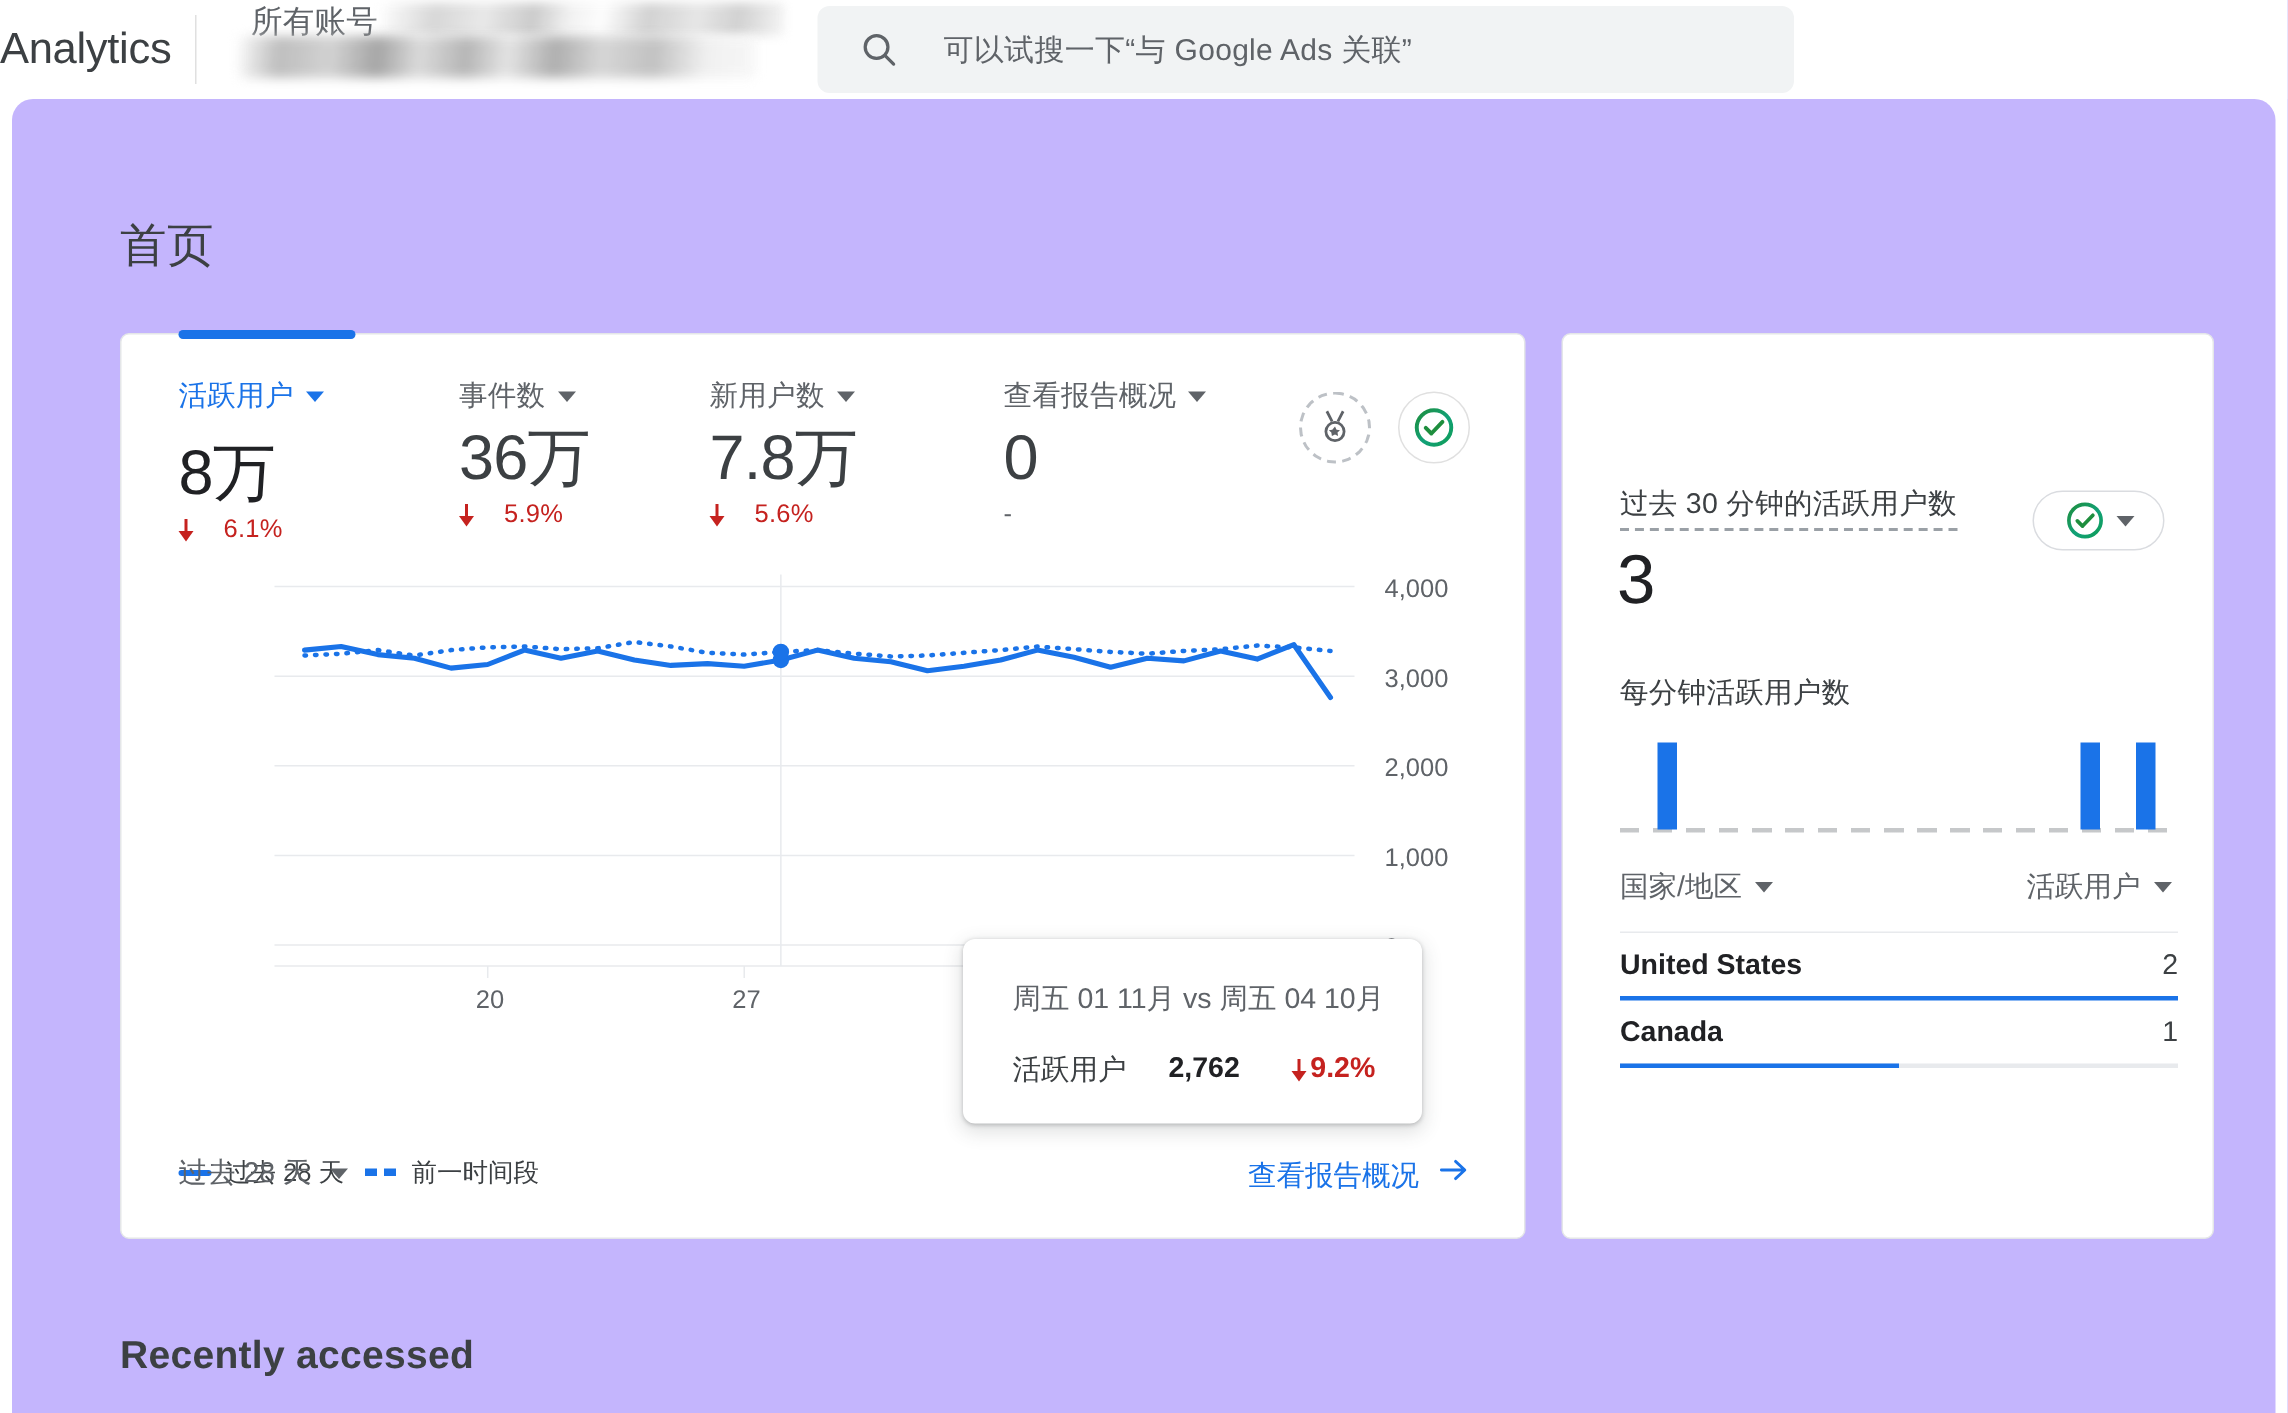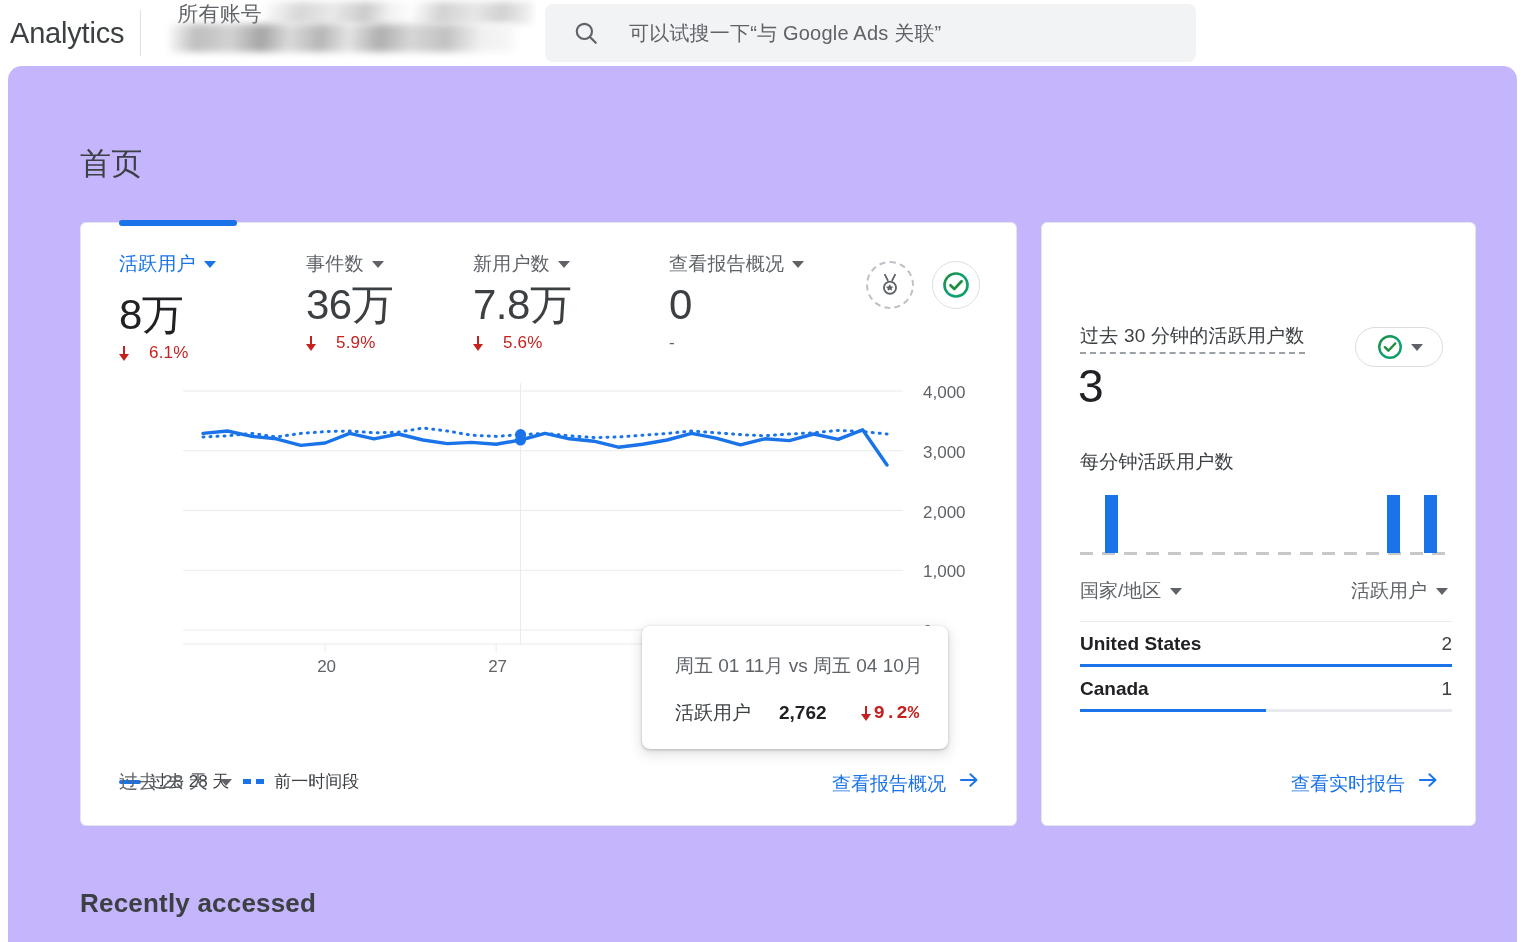--- a/index.html
+++ b/index.html
@@ -12,21 +12,21 @@
     position: relative;
   }
 
   
   .topbar {
     position: absolute; top: 0; left: 0; width: 1525px; height: 66px;
     background: #ffffff; display: flex; align-items: center;
   }
   .brand {
     font-size: 29px; color: #3c4043; font-weight: 400;
-    padding-left: 10px; letter-spacing: -0.2px;
+    letter-spacing: -0.2px;
     font-family: "Liberation Sans", sans-serif;
   }
   .topdivider {
     width: 1px; height: 46px; background: #e0e0e0; margin: 0 14px 0 16px;
   }
   .acct-wrap { position: relative; width: 370px; height: 66px; }
   .acct-label {
     position: absolute; left: 22px; top: 0px;
     font-size: 21px; color: #5f6368; letter-spacing: 0.2px;
   }
@@ -199,21 +199,21 @@
   .tooltip {
     position: absolute; left: 561px; top: 403px; width: 306px; height: 123px;
     background: #fff; border-radius: 8px;
     box-shadow: 0 1px 3px rgba(60,64,67,.30), 0 4px 12px 2px rgba(60,64,67,.15);
     z-index: 40;
   }
   .tt-date { position: absolute; left: 33px; top: 27px; font-size: 19px; color: #5f6368; }
   .tt-row { position: absolute; left: 33px; top: 74px; display: flex; align-items: center; }
   .tt-metric { font-size: 19px; color: #3c4043; }
   .tt-value { font-size: 19px; color: #202124; font-weight: bold; margin-left: 28px; }
-  .tt-delta { font-size: 19px; color: #c5221f; font-weight: bold; margin-left: 34px; display:flex; align-items:center; gap:3px;font-family:Liberation Mono, monospace; }
+  .tt-delta { font-size: 19px; color: #c5221f; font-weight: bold; margin-left: 34px; display:flex; align-items:center; gap:3px; }
 </style>
 </head>
 <body>
 
 <div class="topbar">
   <div class="brand">Analytics</div>
   <div class="topdivider"></div>
   <div class="acct-wrap">
     <div class="acct-label">所有账号</div>
     <div class="blur-a"></div>
@@ -427,23 +427,15 @@
         <div class="rt-rowline">
           <span class="rt-country">Canada</span>
           <span class="rt-count">1</span>
         </div>
         <div class="rt-trackwrap">
           <div class="rt-fill" id="bar1" style="width: 50%;"></div>
         </div>
       </div>
     </div>
 
-    <div class="card-foot">
-      <div class="foot-link">
-        <span>查看实时报告</span>
-        <svg class="arrow-right" viewBox="0 0 24 20">
-          <path fill="none" stroke="#1a73e8" stroke-width="2.1" stroke-linecap="round" stroke-linejoin="round" d="M3 10h17M13.5 3.6L20.4 10l-6.9 6.4"></path>
-        </svg>
-      </div>
-    </div>
   </div>
 
 </div>
 
 </body></html>

